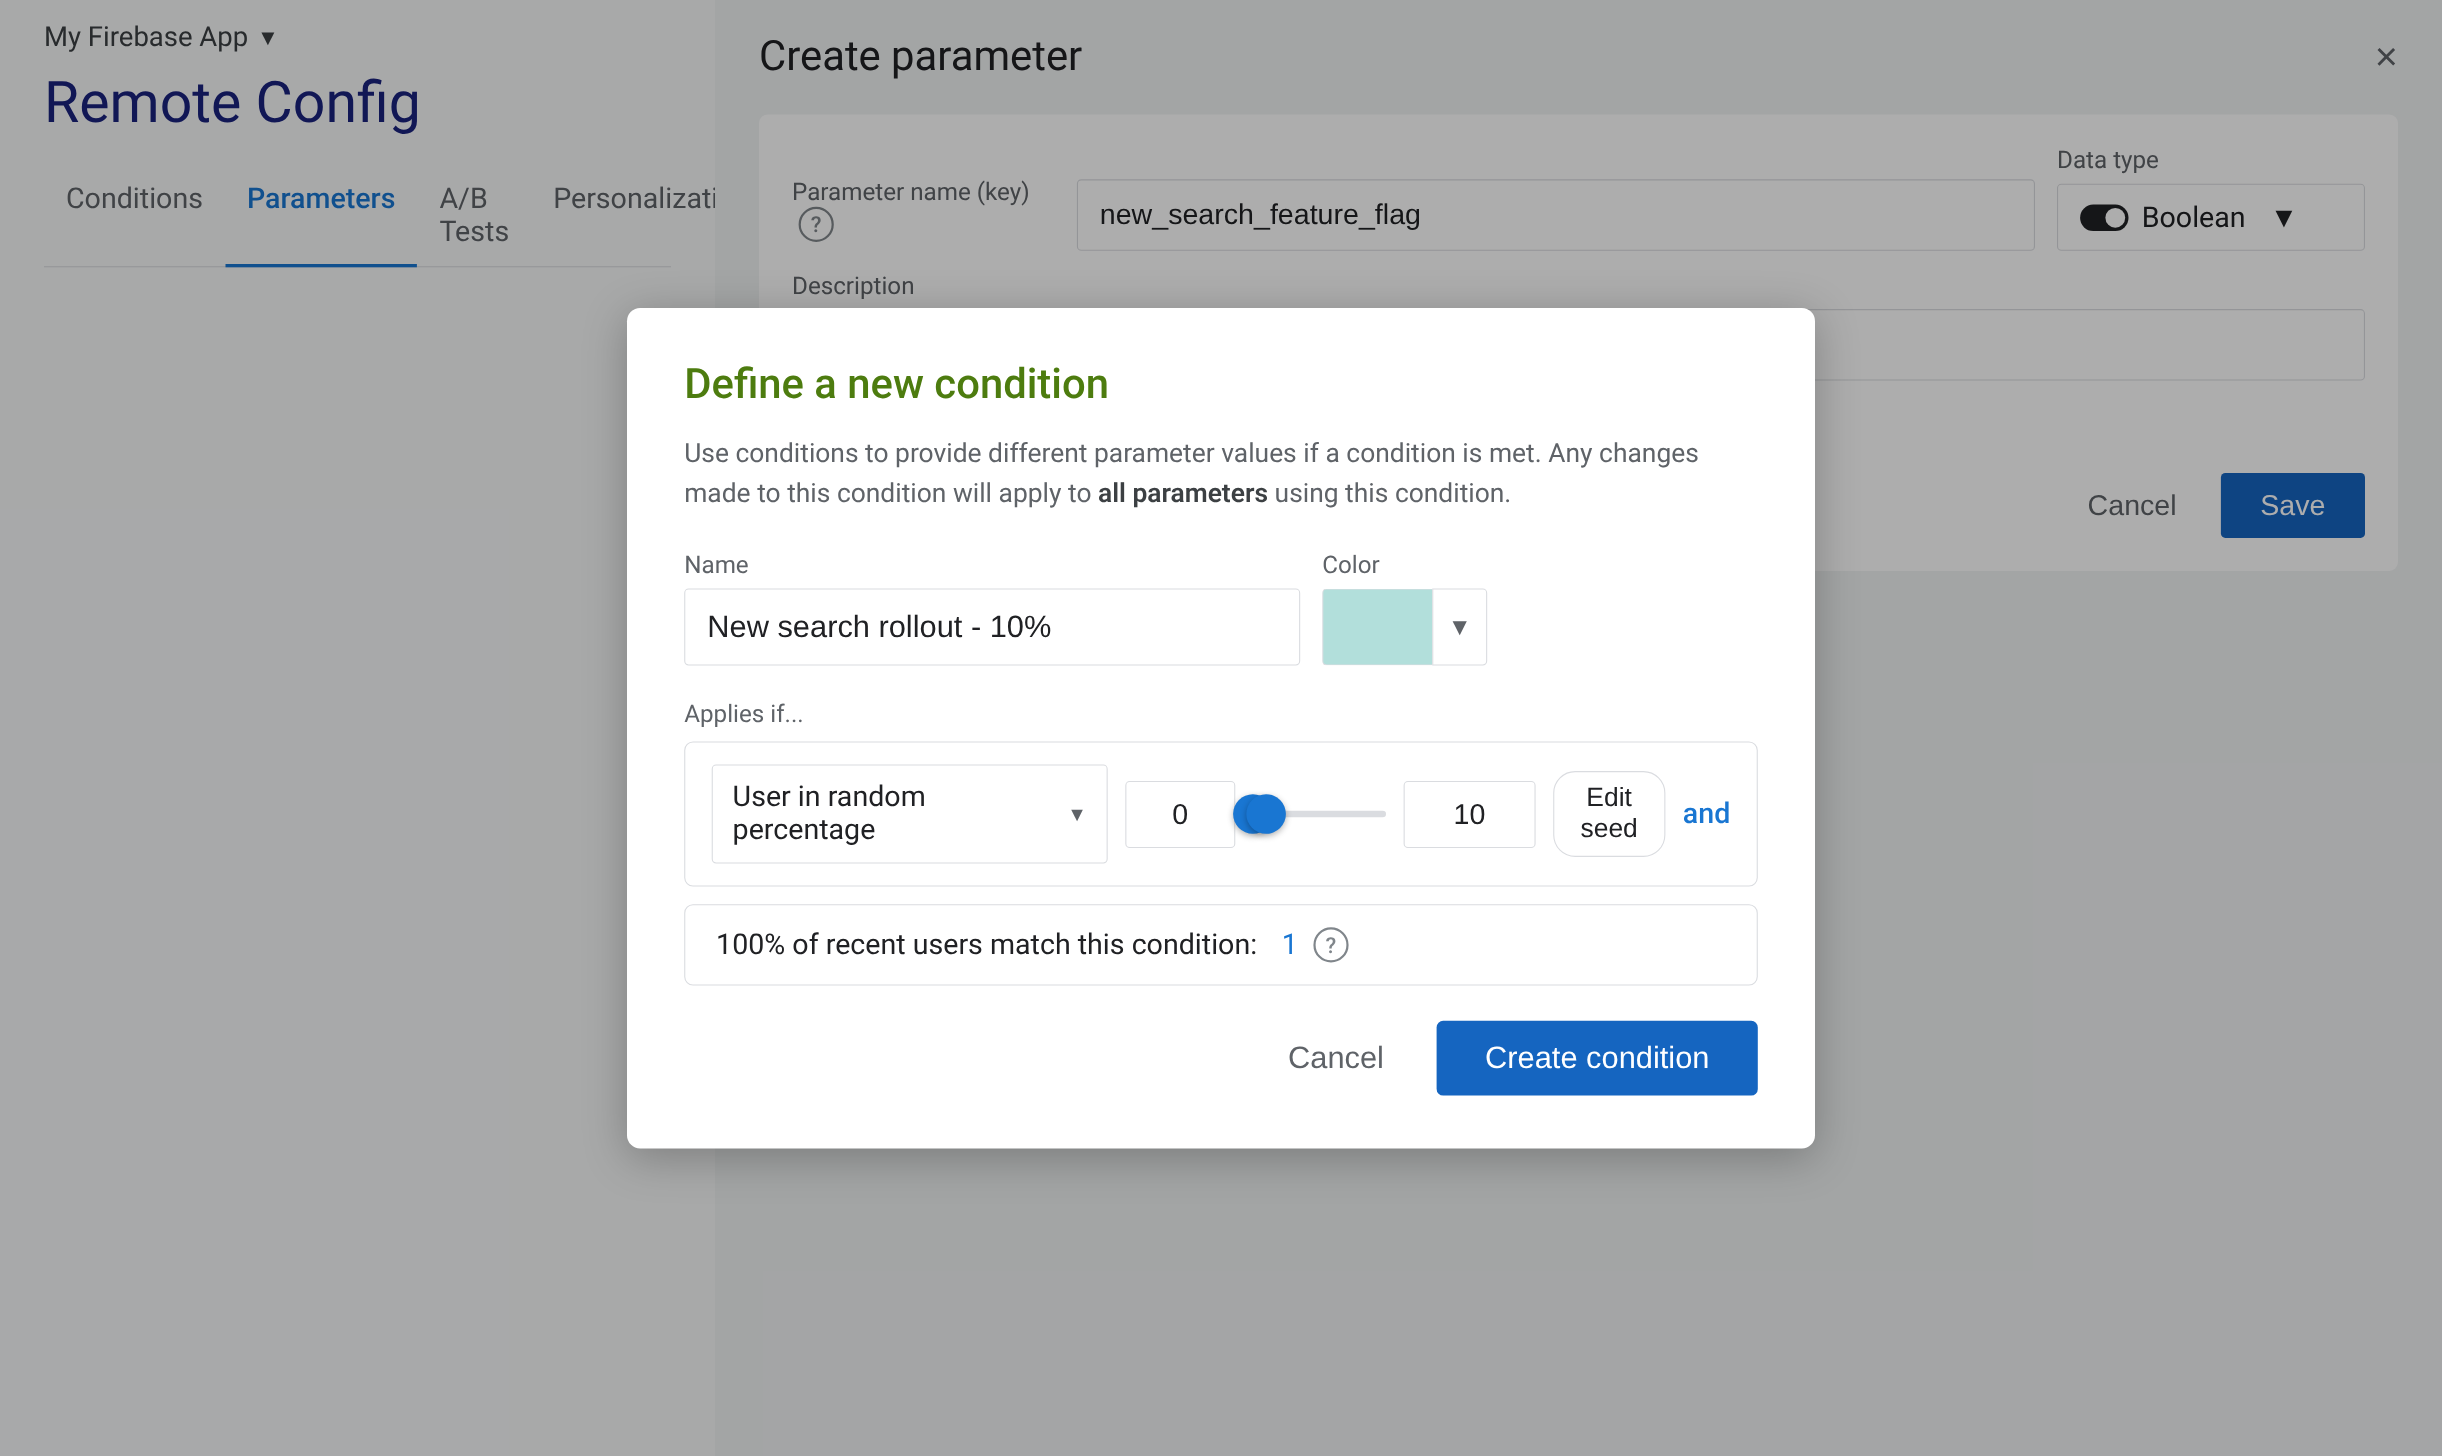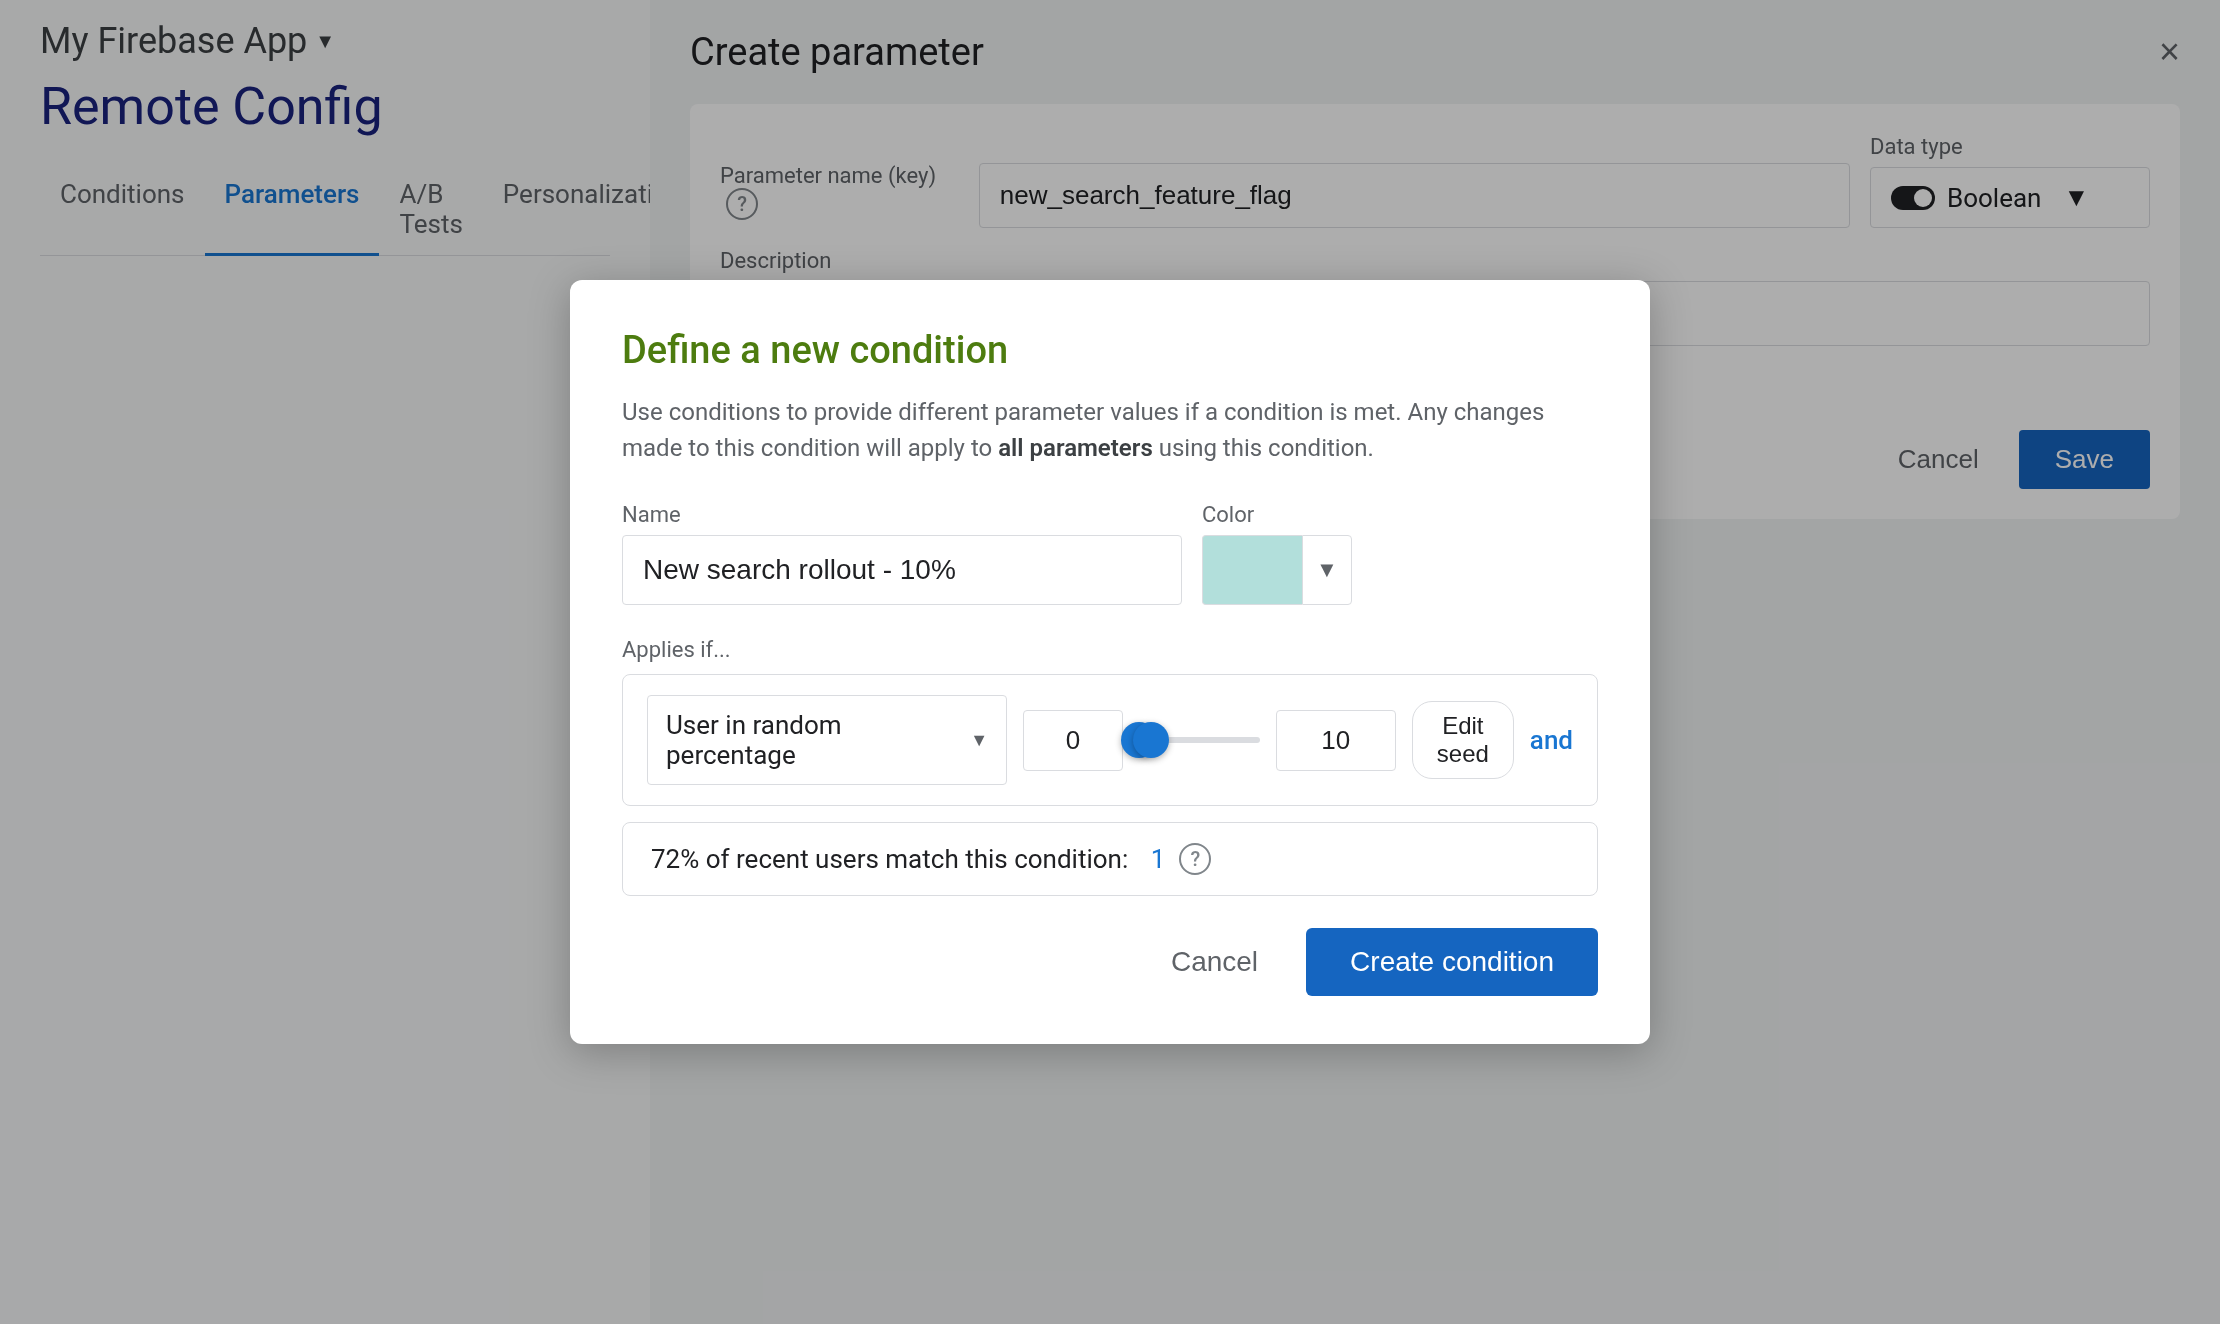--- a/index.html
+++ b/index.html
@@ -31,21 +31,21 @@
     }
 
     .app-title-row {
       display: flex;
       align-items: center;
       gap: 8px;
       margin-bottom: 16px;
     }
 
     .app-name {
-      font-size: 36px;
+      font-size: 25px;
       color: #3c4043;
       font-weight: 400;
     }
 
     .app-dropdown-icon {
       color: #3c4043;
       font-size: 20px;
     }
 
     .page-title {
@@ -656,21 +656,21 @@
         <div class="slider-thumb-left"></div>
         <div class="slider-thumb-right"></div>
       </div>
     </div>
     <input class="range-max-input" value="10" style="">
     <button class="edit-seed-btn">Edit seed</button>
     <span class="and-link">and</span>
   </div>
 
   <div class="match-info-box">
-    <span>72% of recent users match this condition:</span>
+    <span>100% of recent users match this condition:</span>
     <span>&nbsp;</span>
     <span class="match-count-link">1</span>
     <span class="help-circle">?</span>
   </div>
 
   <div class="modal-actions">
     <button class="btn-cancel-modal">Cancel</button>
     <button class="btn-create">Create condition</button>
   </div>
 </div>

